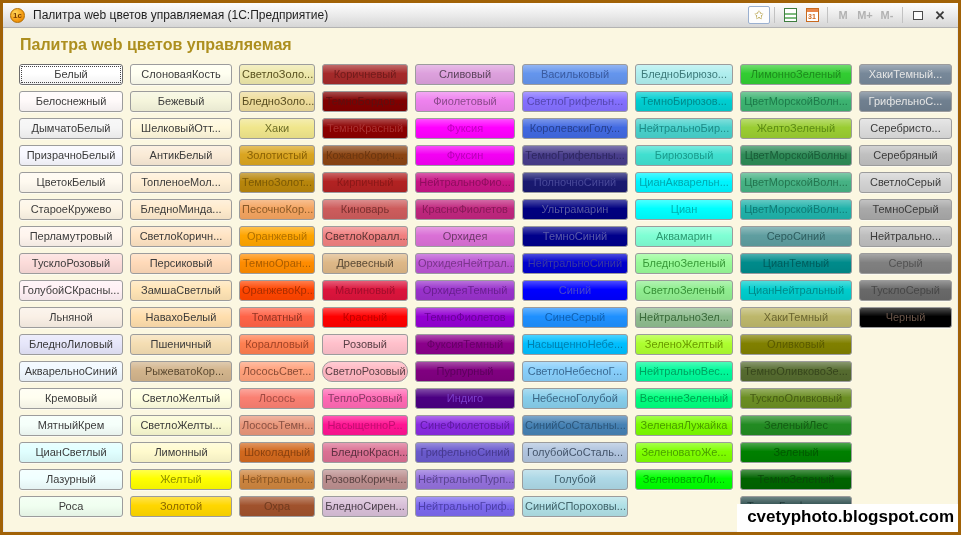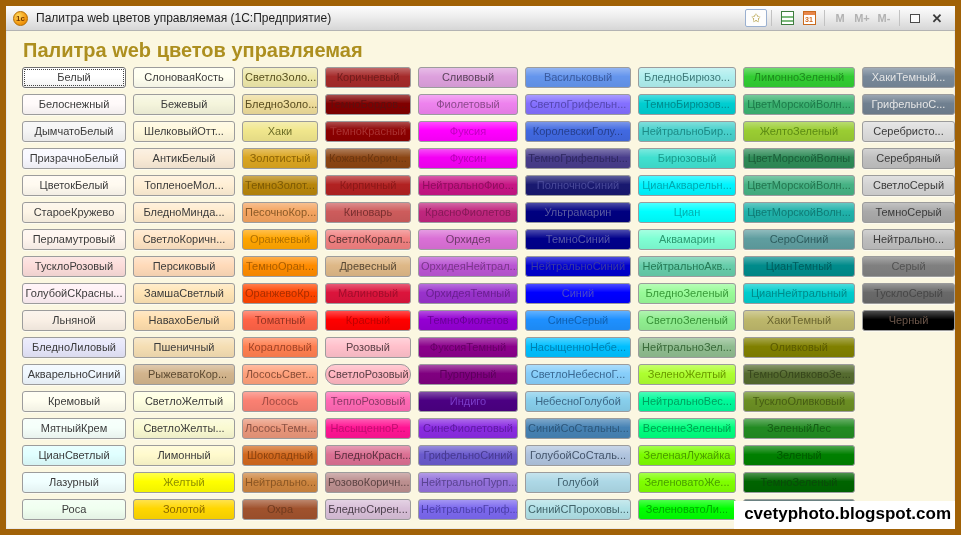--- a/index.html
+++ b/index.html
@@ -1,19 +1,19 @@
 <!DOCTYPE html>
 <html><head>
 <meta charset="utf-8">
 <style>
   * { box-sizing: border-box; margin: 0; padding: 0; }
   html,body { width: 961px; height: 535px; }
   body { font-family: "Liberation Sans", sans-serif; background: #ffffff; position: relative; overflow: hidden; }
 
-  .window { position: absolute; inset: 0; border: 6px solid #a16207; background: #FBF7E1;
+  .window { position: absolute; inset: 0; border: 3px solid #a16207; background: #FBF7E1;
             box-shadow: inset 0 0 0 1px #e9e9e9; }
 
   
   .titlebar { height: 25px; background: linear-gradient(#fdfdfd, #ededed 45%, #d6d6d6);
               border-bottom: 1px solid #b3b3b3; display: flex; align-items: center; }
   .app-icon { width: 15px; height: 15px; border-radius: 50%; margin: 0 8px 0 7px;
               background: radial-gradient(circle at 35% 30%, #ffd95e, #f49a10 60%, #d97b00);
               border: 1px solid #b36d00; color: #7a3c00; font-size: 8px; font-weight: bold;
               display: flex; align-items: center; justify-content: center; flex: none; }
   .title-text { font-size: 12px; color: #1e1e1e; white-space: nowrap; }
@@ -27,21 +27,21 @@
                linear-gradient(#fff,#fff) 0 0/100% 3px no-repeat, 
                repeating-linear-gradient(#7dbb7d 0 2px, #fff 2px 4px); }
   .cal-icon { width: 13px; height: 14px; border: 1px solid #c86a1e; background: #fff; position: relative;
               font-size: 7px; color: #d2691e; font-weight: bold; text-align: center; line-height: 16px; }
   .cal-icon::before { content:""; position: absolute; top: 0; left: 0; right: 0; height: 3px; background: #e8864a; }
   .m-btn { color: #b2b2b2; font-weight: bold; font-size: 11px; letter-spacing: 0; }
   .restore-glyph { width: 10px; height: 9px; border: 1px solid #4a4a4a; background: #fbfbfb; }
   .close-btn { font-size: 13px; font-weight: bold; color: #3a3a3a; }
 
   
-  .page-header { position: absolute; left: 17px; top: 33px; font-size: 20px; font-weight: bold;
+  .page-header { position: absolute; left: 17px; top: 33px; font-size: 16px; font-weight: bold;
                  color: #AD8F1F; }
 
   
   .palette { position: absolute; left: 16px; top: 61px; display: flex; gap: 7px; align-items: flex-start; }
   .col { display: flex; flex-direction: column; gap: 6px; }
   .color-btn { height: 21px; border: 1px solid #9c9c9c; border-radius: 3px; font-family: inherit;
                font-size: 11px; line-height: 19px; text-align: center; white-space: nowrap;
                overflow: hidden; padding: 0 2px; cursor: default;
                background-image: linear-gradient(rgba(255,255,255,.30), rgba(255,255,255,0) 45%, rgba(0,0,0,.05));
                box-shadow: 0 1px 0 rgba(255,255,255,.5); }
@@ -203,21 +203,20 @@
         <button class="color-btn" style="background-color: rgb(176, 224, 230); color: rgb(66, 100, 106);">СинийСПороховы...</button>
       </div>
       <div class="col" style="width: 98px;">
         <button class="color-btn" style="background-color: rgb(175, 238, 238); color: rgb(62, 122, 122);">БледноБирюзо...</button>
         <button class="color-btn" style="background-color: rgb(0, 206, 209); color: rgb(0, 138, 140);">ТемноБирюзов...</button>
         <button class="color-btn" style="background-color: rgb(72, 209, 204); color: rgb(30, 138, 134);">НейтральноБир...</button>
         <button class="color-btn" style="background-color: rgb(64, 224, 208); color: rgb(26, 154, 140);">Бирюзовый</button>
         <button class="color-btn" style="background-color: rgb(0, 245, 255); color: rgb(0, 168, 176);">ЦианАкварельн...</button>
         <button class="color-btn" style="background-color: rgb(0, 255, 255); color: rgb(0, 176, 176);">Циан</button>
         <button class="color-btn" style="background-color: rgb(127, 255, 212); color: rgb(46, 154, 114);">Аквамарин</button>
-        <button class="color-btn" style="background-color: rgb(102, 205, 170); color: rgb(38, 122, 86);">НейтральноАкв...</button>
         <button class="color-btn" style="background-color: rgb(152, 251, 152); color: rgb(58, 154, 58);">БледноЗеленый</button>
         <button class="color-btn" style="background-color: rgb(144, 238, 144); color: rgb(56, 144, 56);">СветлоЗеленый</button>
         <button class="color-btn" style="background-color: rgb(143, 188, 143); color: rgb(58, 106, 58);">НейтральноЗел...</button>
         <button class="color-btn" style="background-color: rgb(173, 255, 47); color: rgb(106, 154, 0);">ЗеленоЖелтый</button>
         <button class="color-btn" style="background-color: rgb(0, 250, 154); color: rgb(0, 160, 96);">НейтральноВес...</button>
         <button class="color-btn" style="background-color: rgb(0, 255, 127); color: rgb(0, 160, 80);">ВесеннеЗеленый</button>
         <button class="color-btn" style="background-color: rgb(124, 252, 0); color: rgb(74, 154, 0);">ЗеленаяЛужайка</button>
         <button class="color-btn" style="background-color: rgb(127, 255, 0); color: rgb(74, 158, 0);">ЗеленоватоЖе...</button>
         <button class="color-btn" style="background-color: rgb(0, 255, 0); color: rgb(0, 168, 0);">ЗеленоватоЛи...</button>
       </div>

